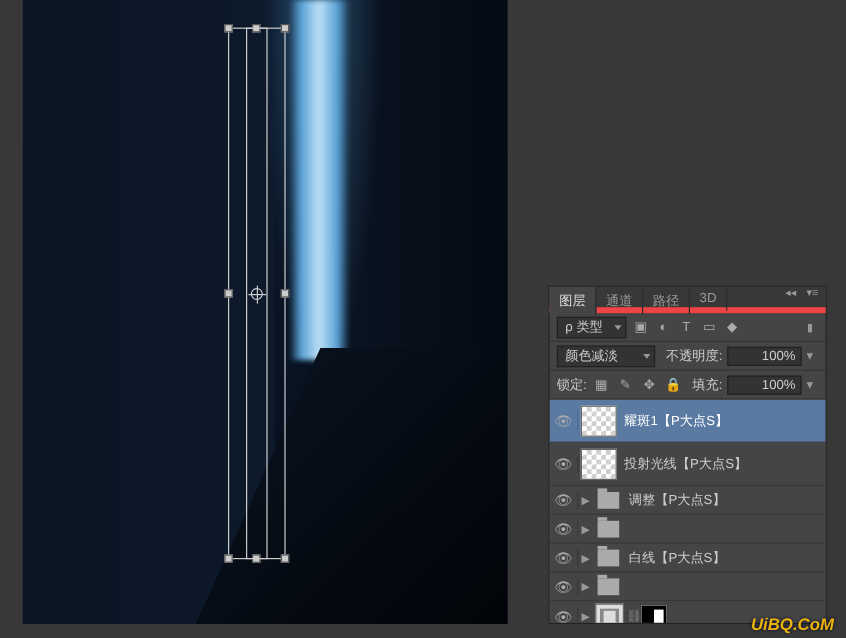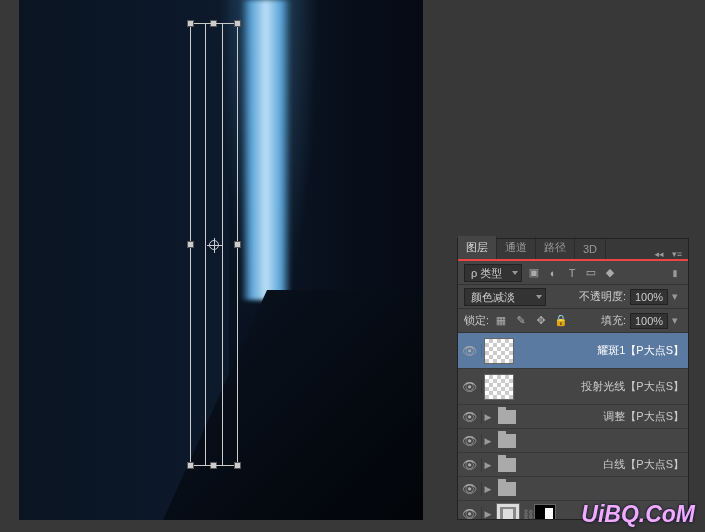--- a/index.html
+++ b/index.html
@@ -72,23 +72,23 @@
   
   .panel {
     position: absolute;
     left: 457px; top: 238px;
     width: 232px; height: 282px;
     background: #454545;
     border: 1px solid #222;
     display: flex; flex-direction: column;
   }
   .tabs {
-    display: flex; align-items: flex-end;
+    display: flex; align-items: flex-start;
     background: #383838; height: 22px;
-    border-bottom: 2px solid #ef4444;
+    border-bottom: 5px solid #ef4444;
   }
   .tab {
     padding: 4px 8px; color: #999; font-size: 11px;
     border-right: 1px solid #2a2a2a;
   }
   .tab.active { background: #454545; color: #ddd; }
   .tabs-spacer { flex: 1; }
   .collapse-icons { display:flex; gap:4px; padding-right:4px; }
   .filter-row, .blend-row, .lock-row {
     display: flex; align-items: center;
@@ -110,21 +110,21 @@
   .kind-dd { width: 58px; }
   .blend-dd { width: 82px; }
   .filter-icons { display:flex; gap:3px; }
   .mini-icon {
     width:16px; height:16px; display:flex; align-items:center; justify-content:center;
     color:#aaa; font-size:11px;
   }
   .label-sm { color: #ccc; font-size: 11px; margin-left:auto; }
   .pct-box {
     background:#333; border:1px solid #222; padding:1px 4px;
-    color:#ccc; width:38px; text-align:right; font-size:11px;
+    color:#ccc; width:62px; text-align:right; font-size:11px;
   }
   .pct-arrow { width:10px; color:#999; }
   .lock-icons { display:flex; gap:4px; }
   .lock-icons .mini-icon { border:1px solid transparent; }
   .layers-list { flex:1; overflow:hidden; background:#454545; }
   .layer {
     display:flex; align-items:center;
     border-bottom:1px solid #383838;
     min-height: 24px;
     padding-right: 4px;
@@ -163,24 +163,24 @@
   .thumb.mask {
     background:#000; position:relative;
   }
   .thumb.mask::after {
     content:''; position:absolute; left:10px; top:3px; width:8px; height:20px; background:#fff;
   }
   .adj-thumb {
     width:24px; height:22px; background:#ddd; border:1px solid #666;
     margin:2px; display:flex; align-items:center; justify-content:center;
   }
-  .layer-name { flex:1; padding-left:4px; font-size:11px; white-space:nowrap; overflow:hidden;text-align:right; }
+  .layer-name { flex:1; padding-left:4px; font-size:11px; white-space:nowrap; overflow:hidden; }
   .watermark {
     position:absolute; bottom:4px; right:10px;
-    color:#f0abfc; font-size:23px; font-weight:bold;
+    color:#eab308; font-size:14px; font-weight:bold;
     font-style:italic;
     text-shadow:0 0 3px #003;
   }
   .arrow-btn { width:14px; color:#999; text-align:center; font-size:9px; }
   .link-ic { width:10px; text-align:center; color:#888; font-size:10px; }
   svg { display:block; }
 </style>
 </head>
 <body>
 

